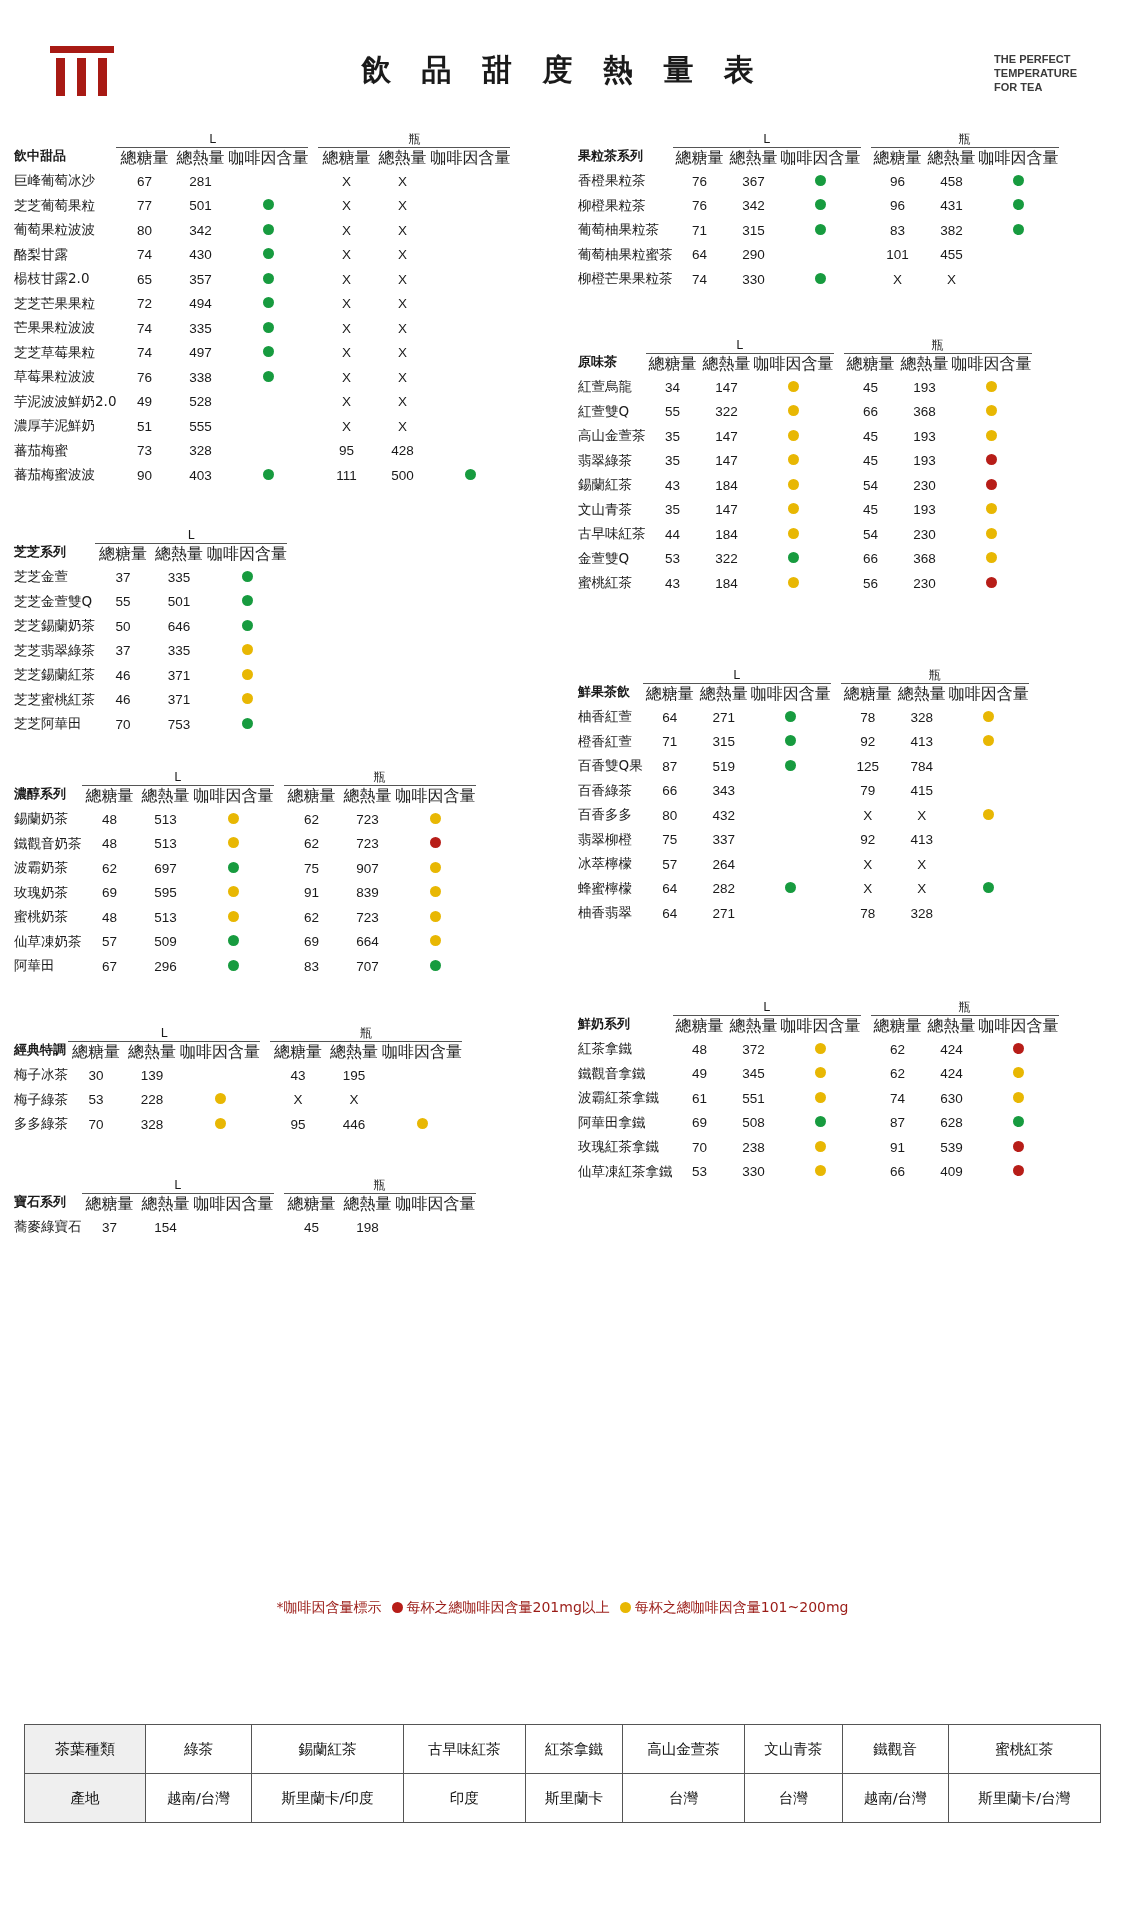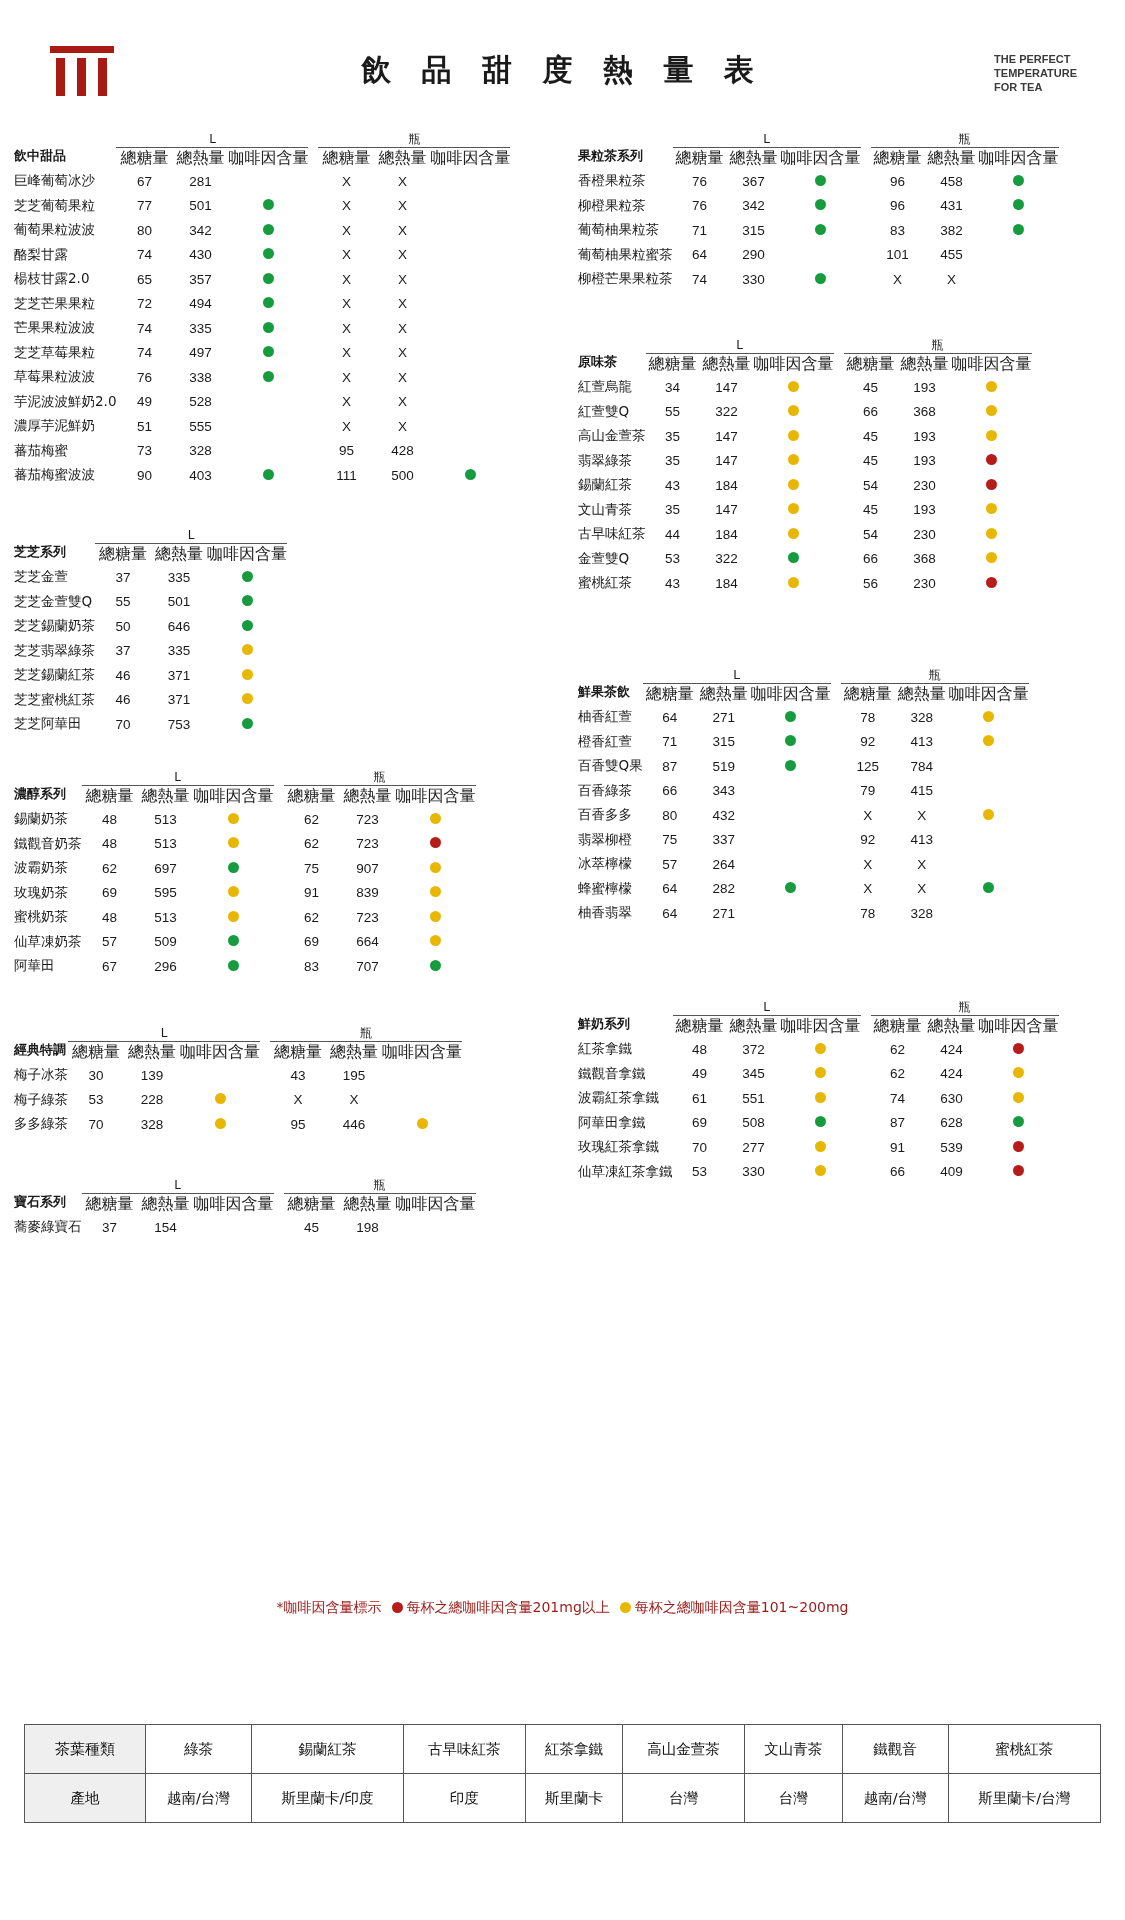--- a/index.html
+++ b/index.html
@@ -868,21 +868,21 @@
             <td class="num">508</td>
             <td class="dotcell"><span class="dot g"></span></td>
             <td></td>
             <td class="num">87</td>
             <td class="num">628</td>
             <td class="dotcell"><span class="dot g"></span></td>
           </tr>
           <tr class="row">
             <td class="name">玫瑰紅茶拿鐵</td>
             <td class="num">70</td>
-            <td class="num">277</td>
+            <td class="num">238</td>
             <td class="dotcell"><span class="dot y"></span></td>
             <td></td>
             <td class="num">91</td>
             <td class="num">539</td>
             <td class="dotcell"><span class="dot r"></span></td>
           </tr>
           <tr class="row">
             <td class="name">仙草凍紅茶拿鐵</td>
             <td class="num">53</td>
             <td class="num">330</td>

